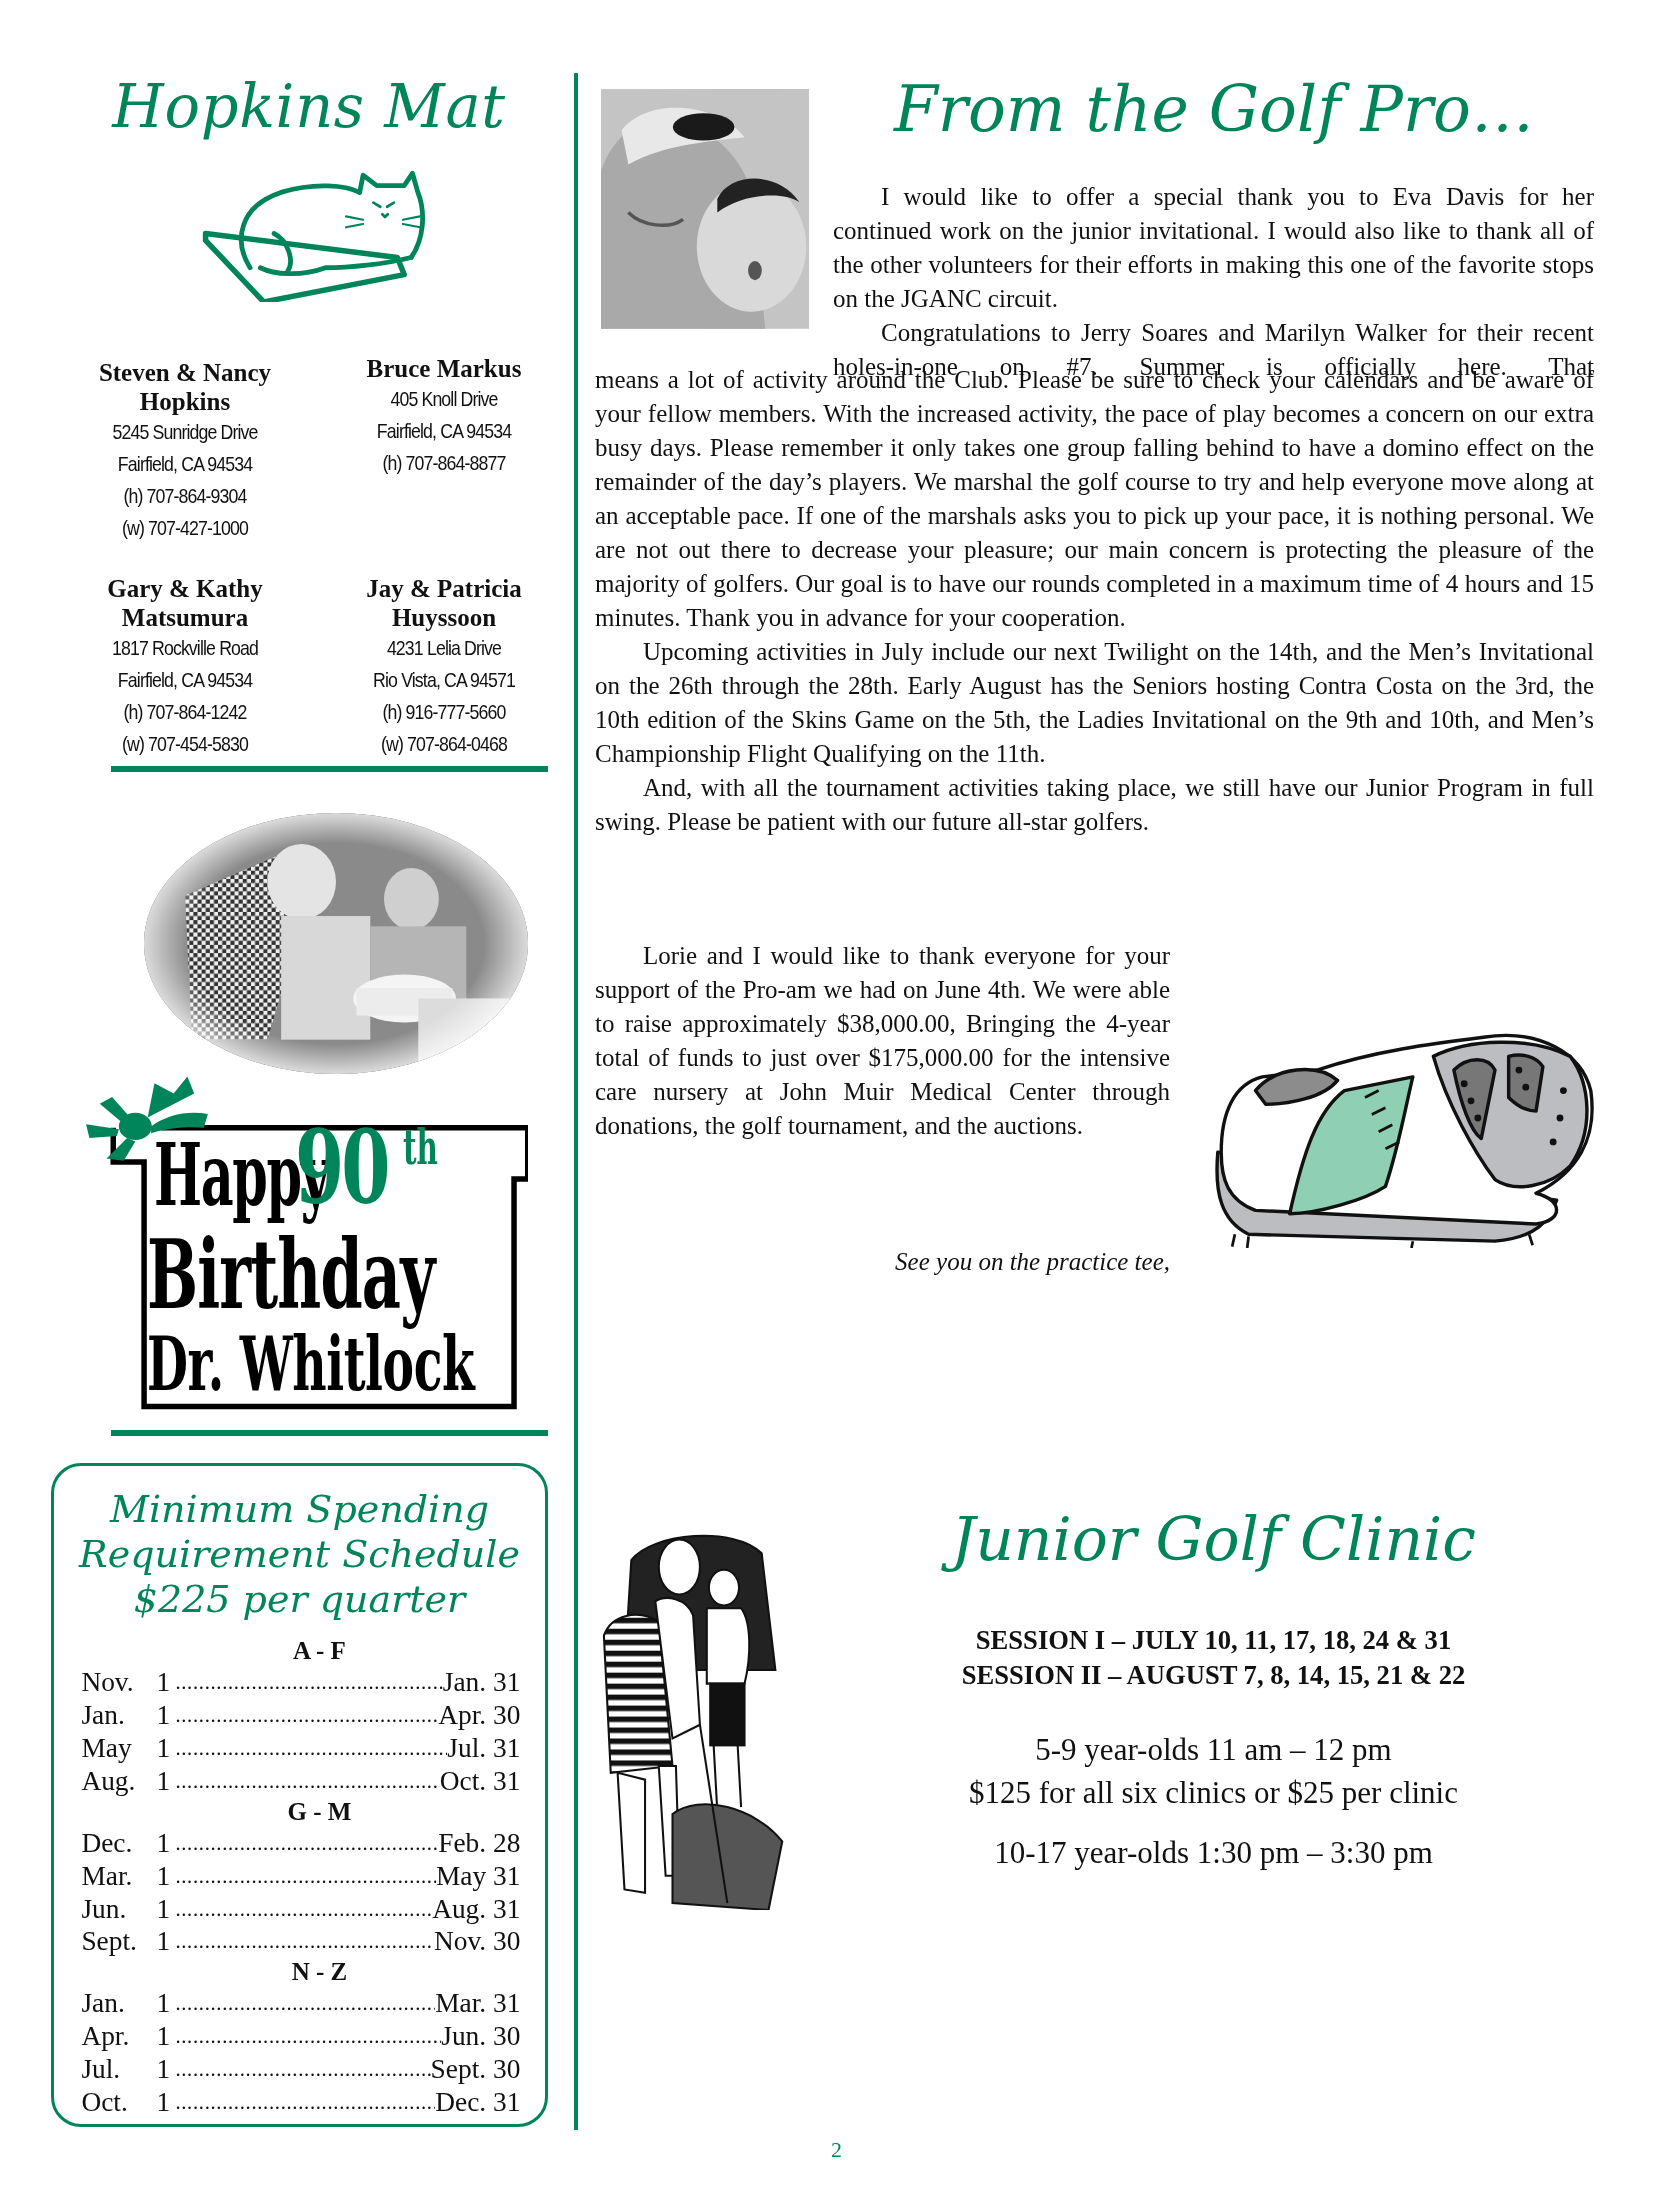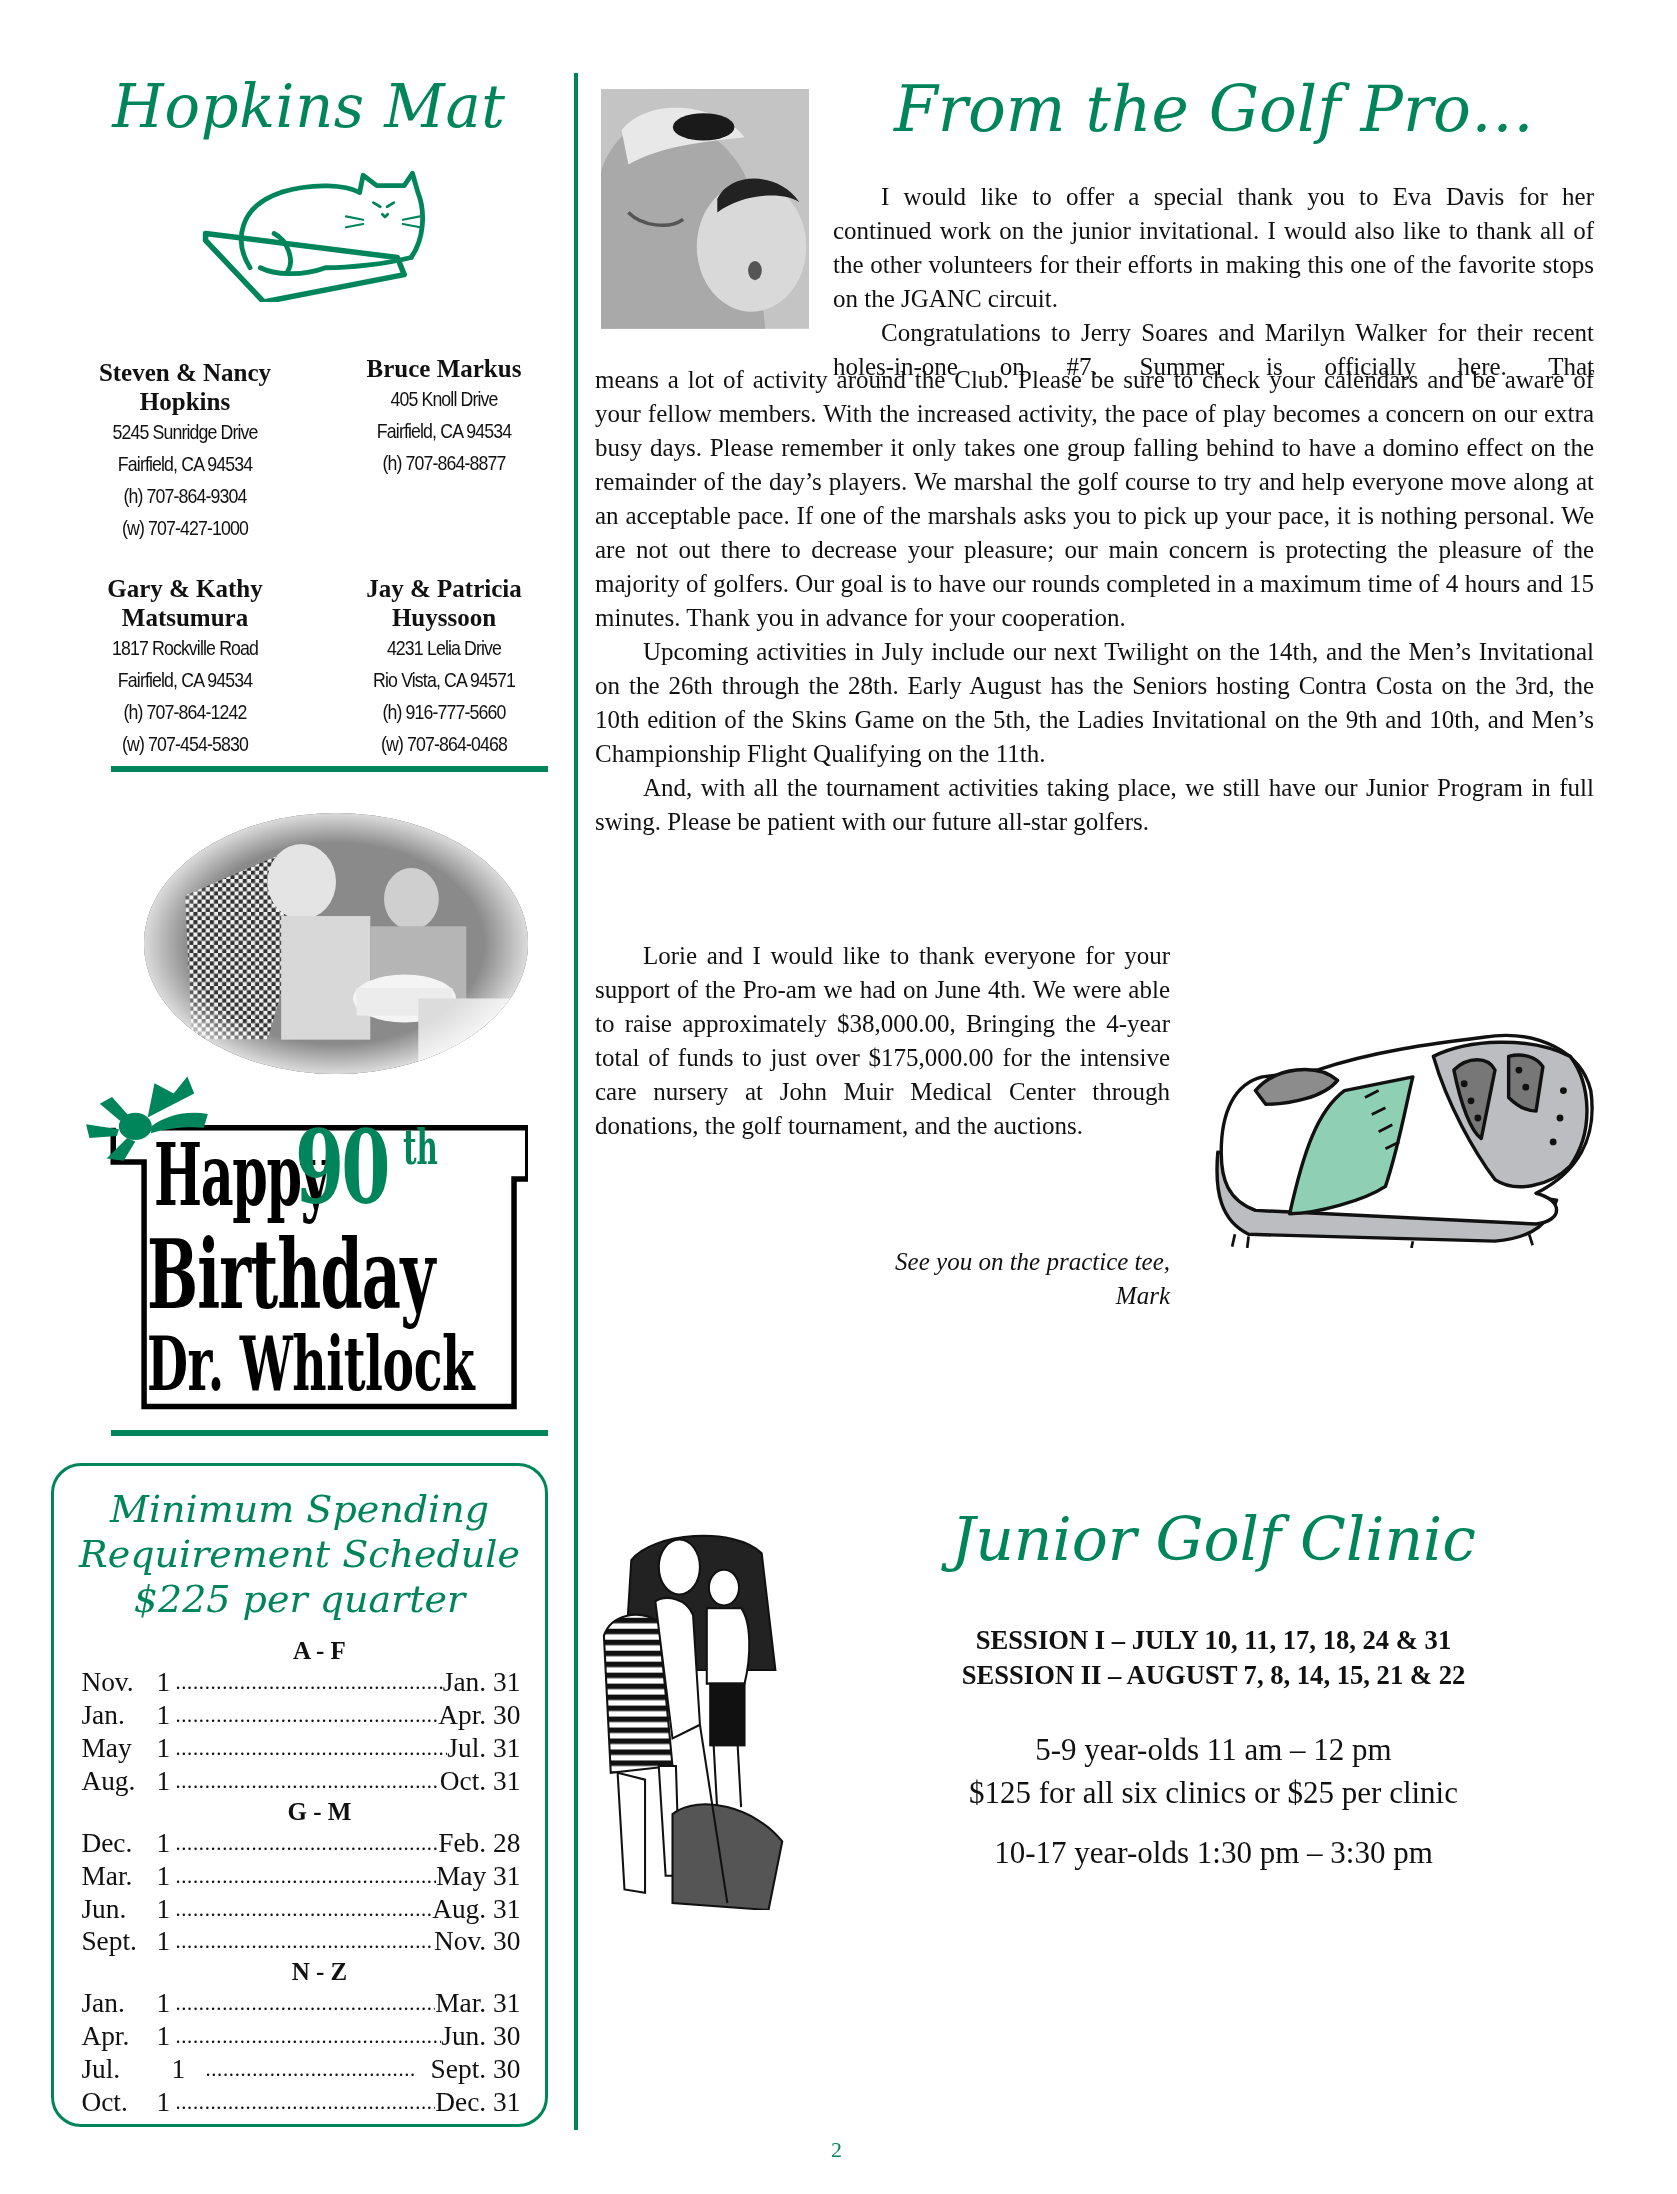--- a/index.html
+++ b/index.html
@@ -238,21 +238,21 @@
         <span class="day">1</span>
         <span class="dots">................................................................................</span>
         <span class="end">Mar. 31</span>
       </div>
       <div class="sched-row" style="top: 554px;">
         <span class="mon">Apr.</span>
         <span class="day">1</span>
         <span class="dots">................................................................................</span>
         <span class="end">Jun. 30</span>
       </div>
-      <div class="sched-row" style="top: 587px; gap: 15px;">
+      <div class="sched-row" style="top: 587px;">
         <span class="mon">Jul.</span>
         <span class="day">1</span>
         <span class="dots">................................................................................</span>
         <span class="end">Sept. 30</span>
       </div>
       <div class="sched-row" style="top: 620px;">
         <span class="mon">Oct.</span>
         <span class="day">1</span>
         <span class="dots">................................................................................</span>
         <span class="end">Dec. 31</span>
@@ -284,21 +284,20 @@
   <p class="para">Upcoming activities in July include our next Twilight on the 14th, and the Men’s Invitational on the 26th through the 28th. Early August has the Seniors hosting Contra Costa on the 3rd, the 10th edition of the Skins Game on the 5th, the Ladies Invitational on the 9th and 10th, and Men’s Championship Flight Qualifying on the 11th.</p>
   <p class="para">And, with all the tournament activities taking place, we still have our Junior Program in full swing. Please be patient with our future all-star golfers.</p>
 </div>
 
 <div id="pro-narrow" class="abs body-text">
   <p class="para">Lorie and I would like to thank everyone for your support of the Pro-am we had on June 4th. We were able to raise approximately $38,000.00, Bringing the 4-year total of funds to just over $175,000.00 for the intensive care nursery at John Muir Medical Center through donations, the golf tournament, and the auctions.</p>
 </div>
 
 <div id="signoff" class="abs">
   <div>See you on the practice tee,</div>
-  <div>Mark</div>
 </div>
 
 <svg id="shoe-icon" class="abs" viewBox="0 0 580 320">
   <g stroke="#111" stroke-width="5" stroke-linejoin="round">
     <path d="M 15 180 C 10 240 20 280 60 300 L 420 310 C 480 305 500 280 510 250 L 15 180 Z" fill="#bcbdc0"></path>
     <path d="M 20 180 C 20 120 40 80 80 70 L 160 60 C 250 30 340 20 420 10 C 480 5 545 30 560 90 C 570 160 540 210 480 240 C 520 250 520 280 480 285 L 70 265 C 30 250 20 220 20 180 Z" fill="#ffffff"></path>
     <path d="M 120 270 C 140 180 160 120 200 90 L 300 70 C 290 110 280 170 260 230 C 230 250 160 270 120 270 Z" fill="#8fd0b4"></path>
     <path d="M 330 40 C 380 15 470 10 530 40 C 560 80 565 150 530 200 C 500 230 450 240 420 220 C 390 180 350 110 330 40 Z" fill="#bcbdc0"></path>
     <path d="M 70 90 C 100 55 160 50 190 75 C 170 100 120 110 85 110 Z" fill="#8c8c8c"></path>
     <path d="M 360 60 C 380 40 410 40 420 60 L 400 160 C 385 150 370 110 360 60 Z" fill="#777"></path>

